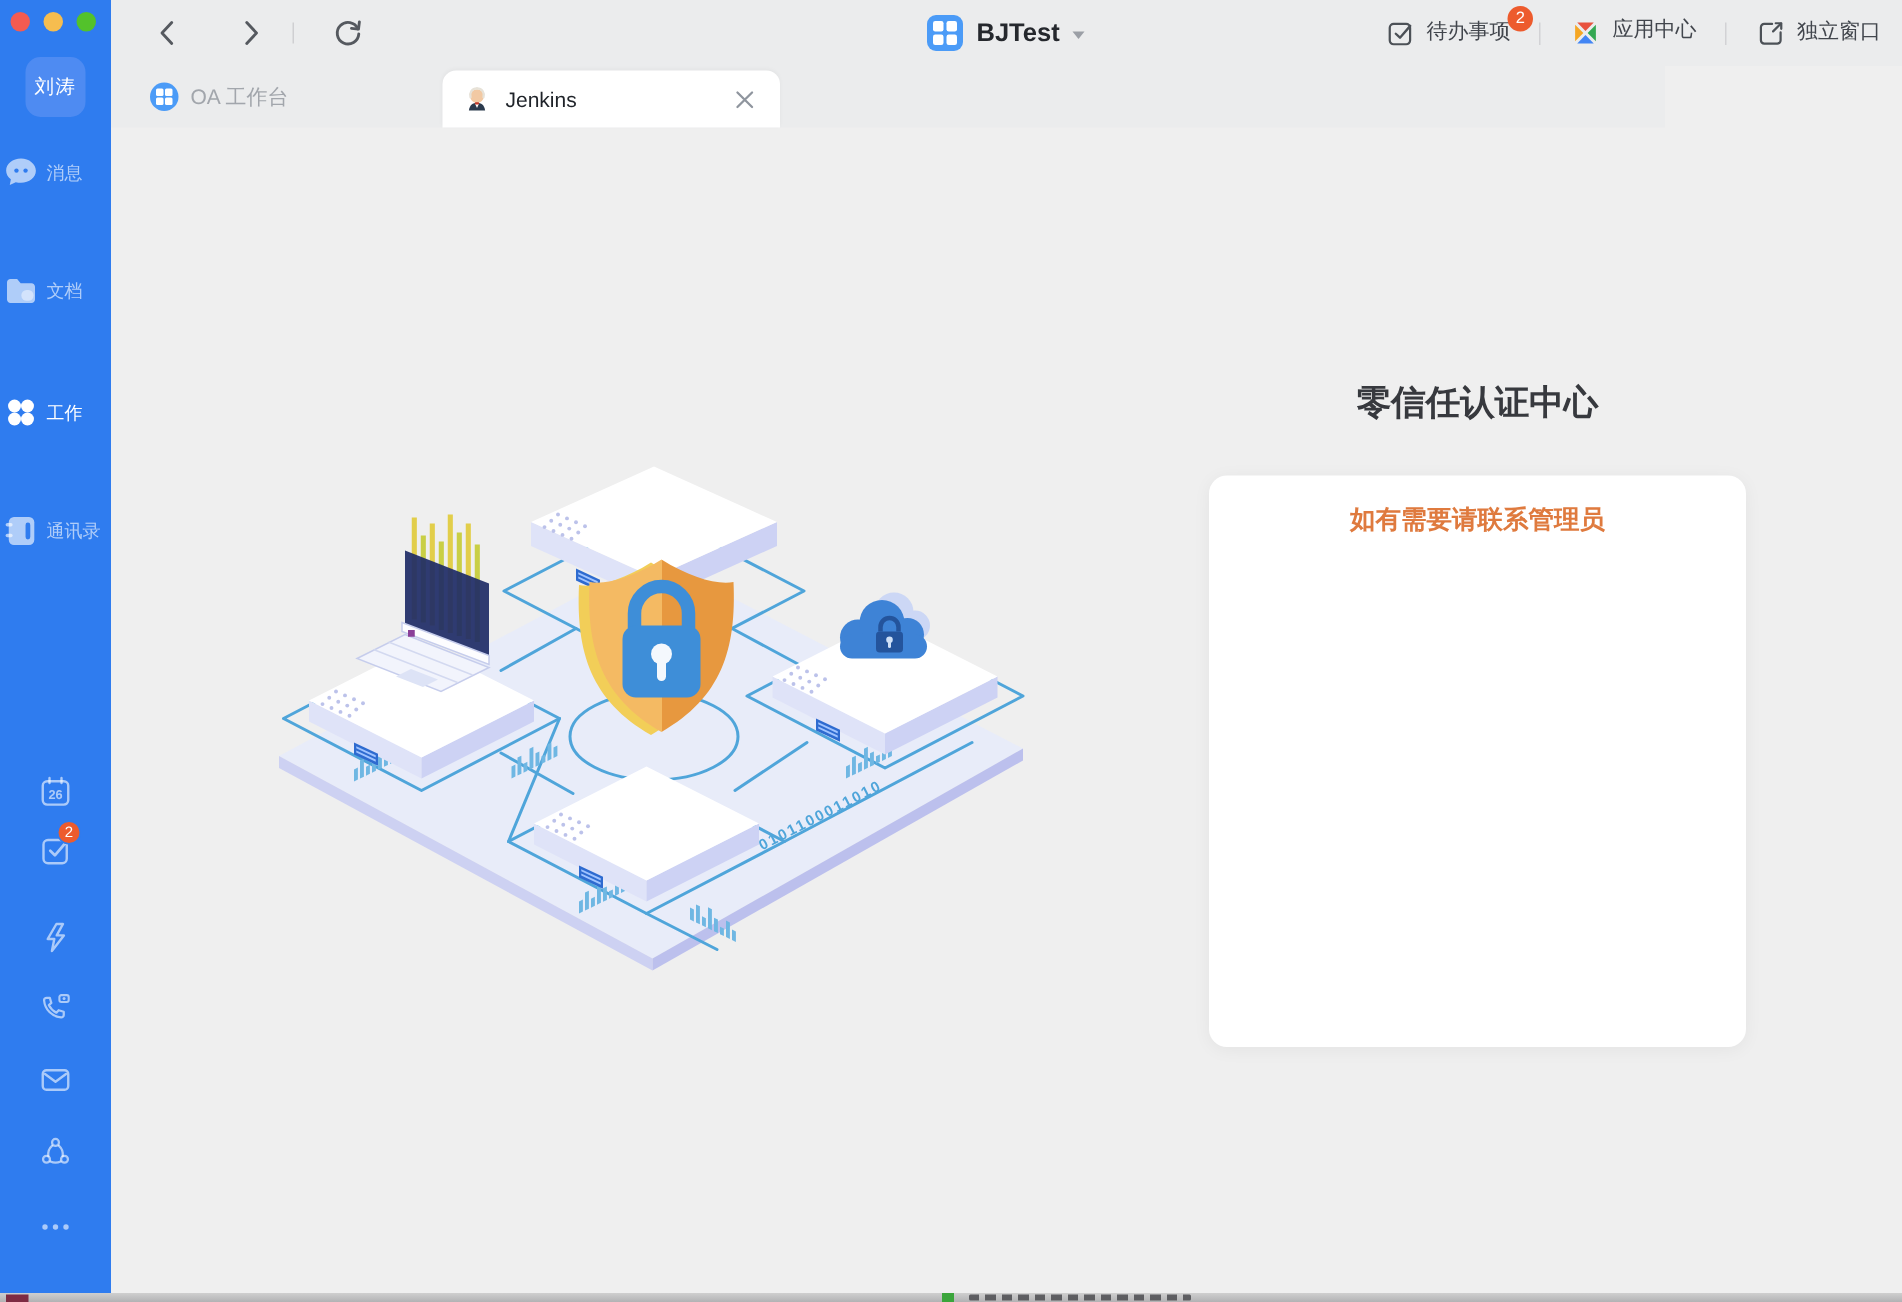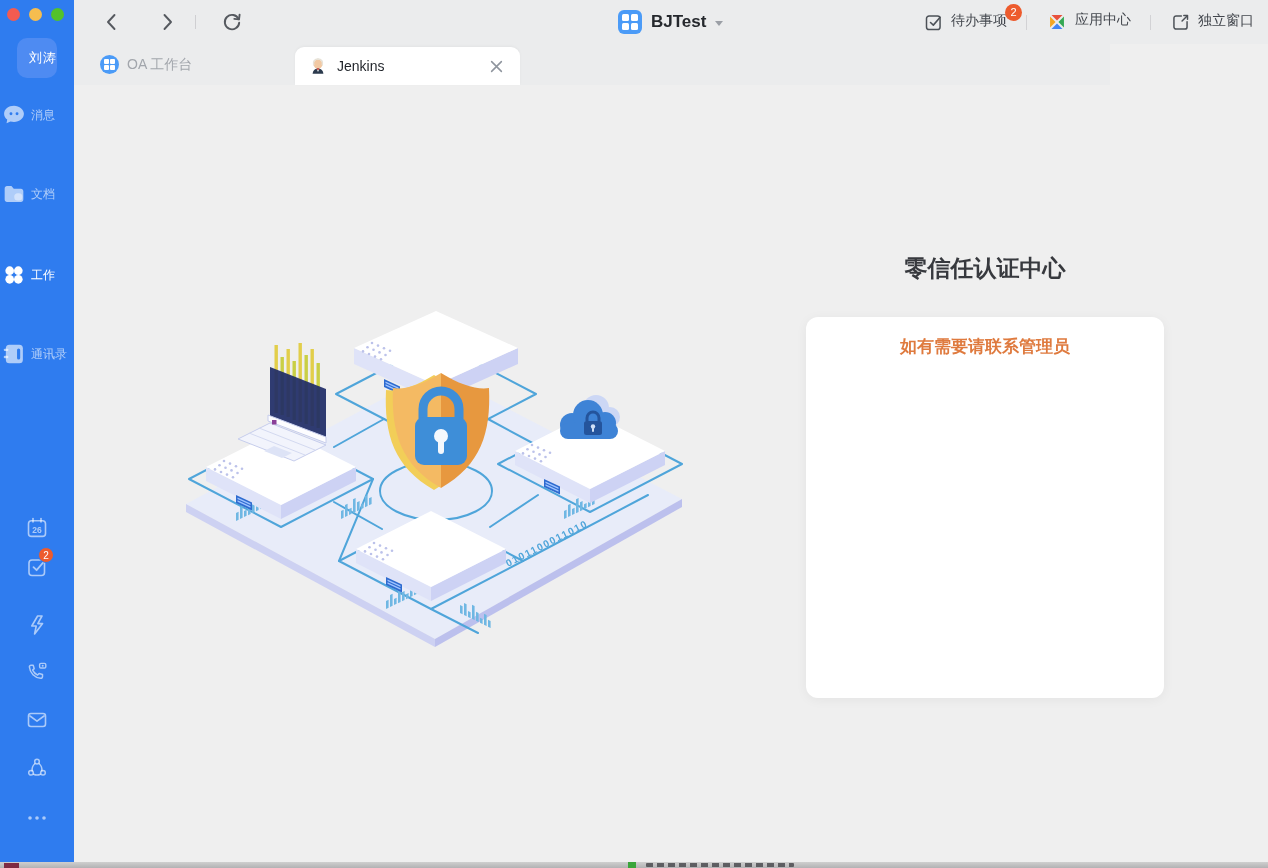--- a/index.html
+++ b/index.html
@@ -7,21 +7,21 @@
   .app { position:relative; width:1268px; height:868px; background:#efefef; overflow:hidden; }
 
   
   .sidebar { position:absolute; left:0; top:0; width:74px; height:862px; background:#2F7CEF; z-index:5; }
   .traffic { position:absolute; top:8px; left:0; width:74px; height:14px; }
   .tl { position:absolute; width:13px; height:13px; border-radius:50%; }
   .tl.red { left:7px;  background:#f35b51; }
   .tl.yellow { left:29px; background:#f6bd4f; }
   .tl.green { left:51px; background:#53c22b; }
   .avatar { position:absolute; left:17px; top:38px; width:40px; height:40px; border-radius:10px; background:#4E8BF2;
-            color:#fff; font-size:13px; display:flex; align-items:center; justify-content:flex-end; letter-spacing:1px; }
+            color:#fff; font-size:13px; display:flex; align-items:center; justify-content:center; letter-spacing:1px; }
   .side-item { position:absolute; left:0; width:74px; display:flex; flex-direction:row; align-items:center; gap:3px;
                color:rgba(255,255,255,.62); cursor:pointer; }
   .side-item.active { color:#fff; }
   .side-item svg { display:block; }
   .side-label { font-size:12px; }
   .side-tool { position:absolute; left:25px; width:24px; height:24px; color:rgba(255,255,255,.6); cursor:pointer; }
   .side-badge { position:absolute; left:38px; top:547px; min-width:16px; height:16px; border-radius:8px; background:#ED5B2D;
                 color:#fff; font-size:10px; display:flex; align-items:center; justify-content:center; padding:0 4px; z-index:6;
                 border:1.5px solid #2F7CEF; }
 

